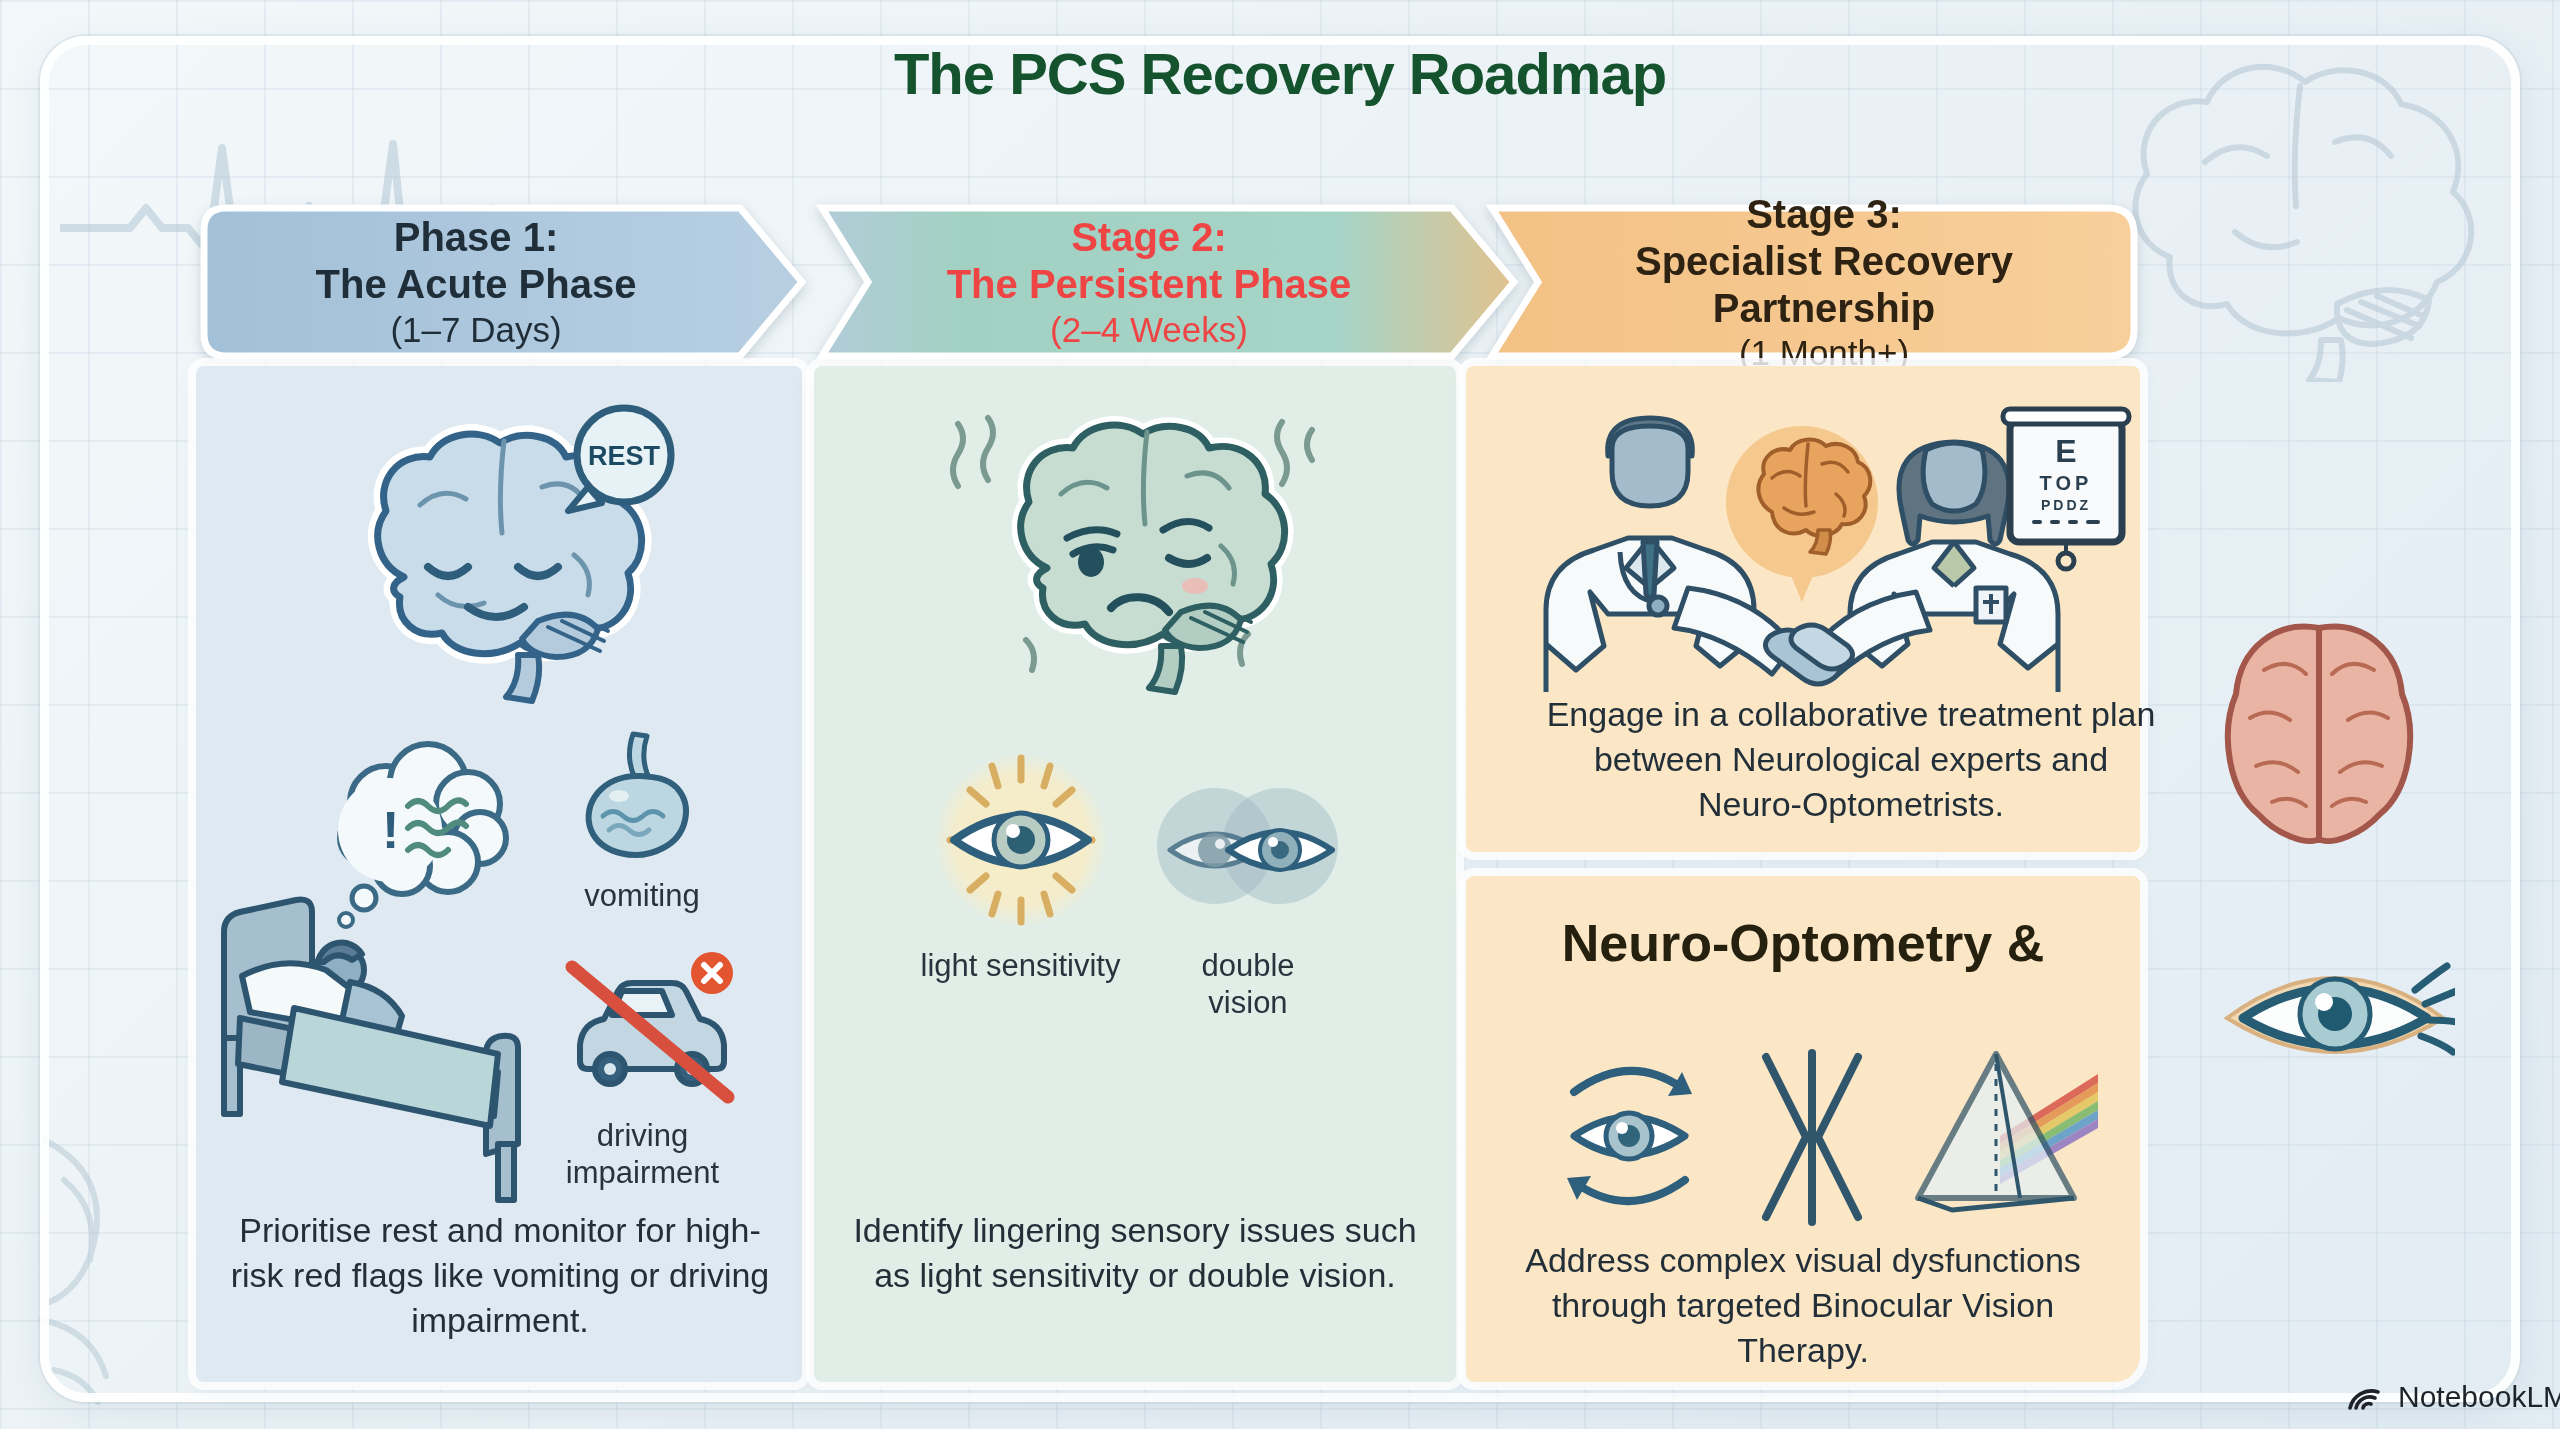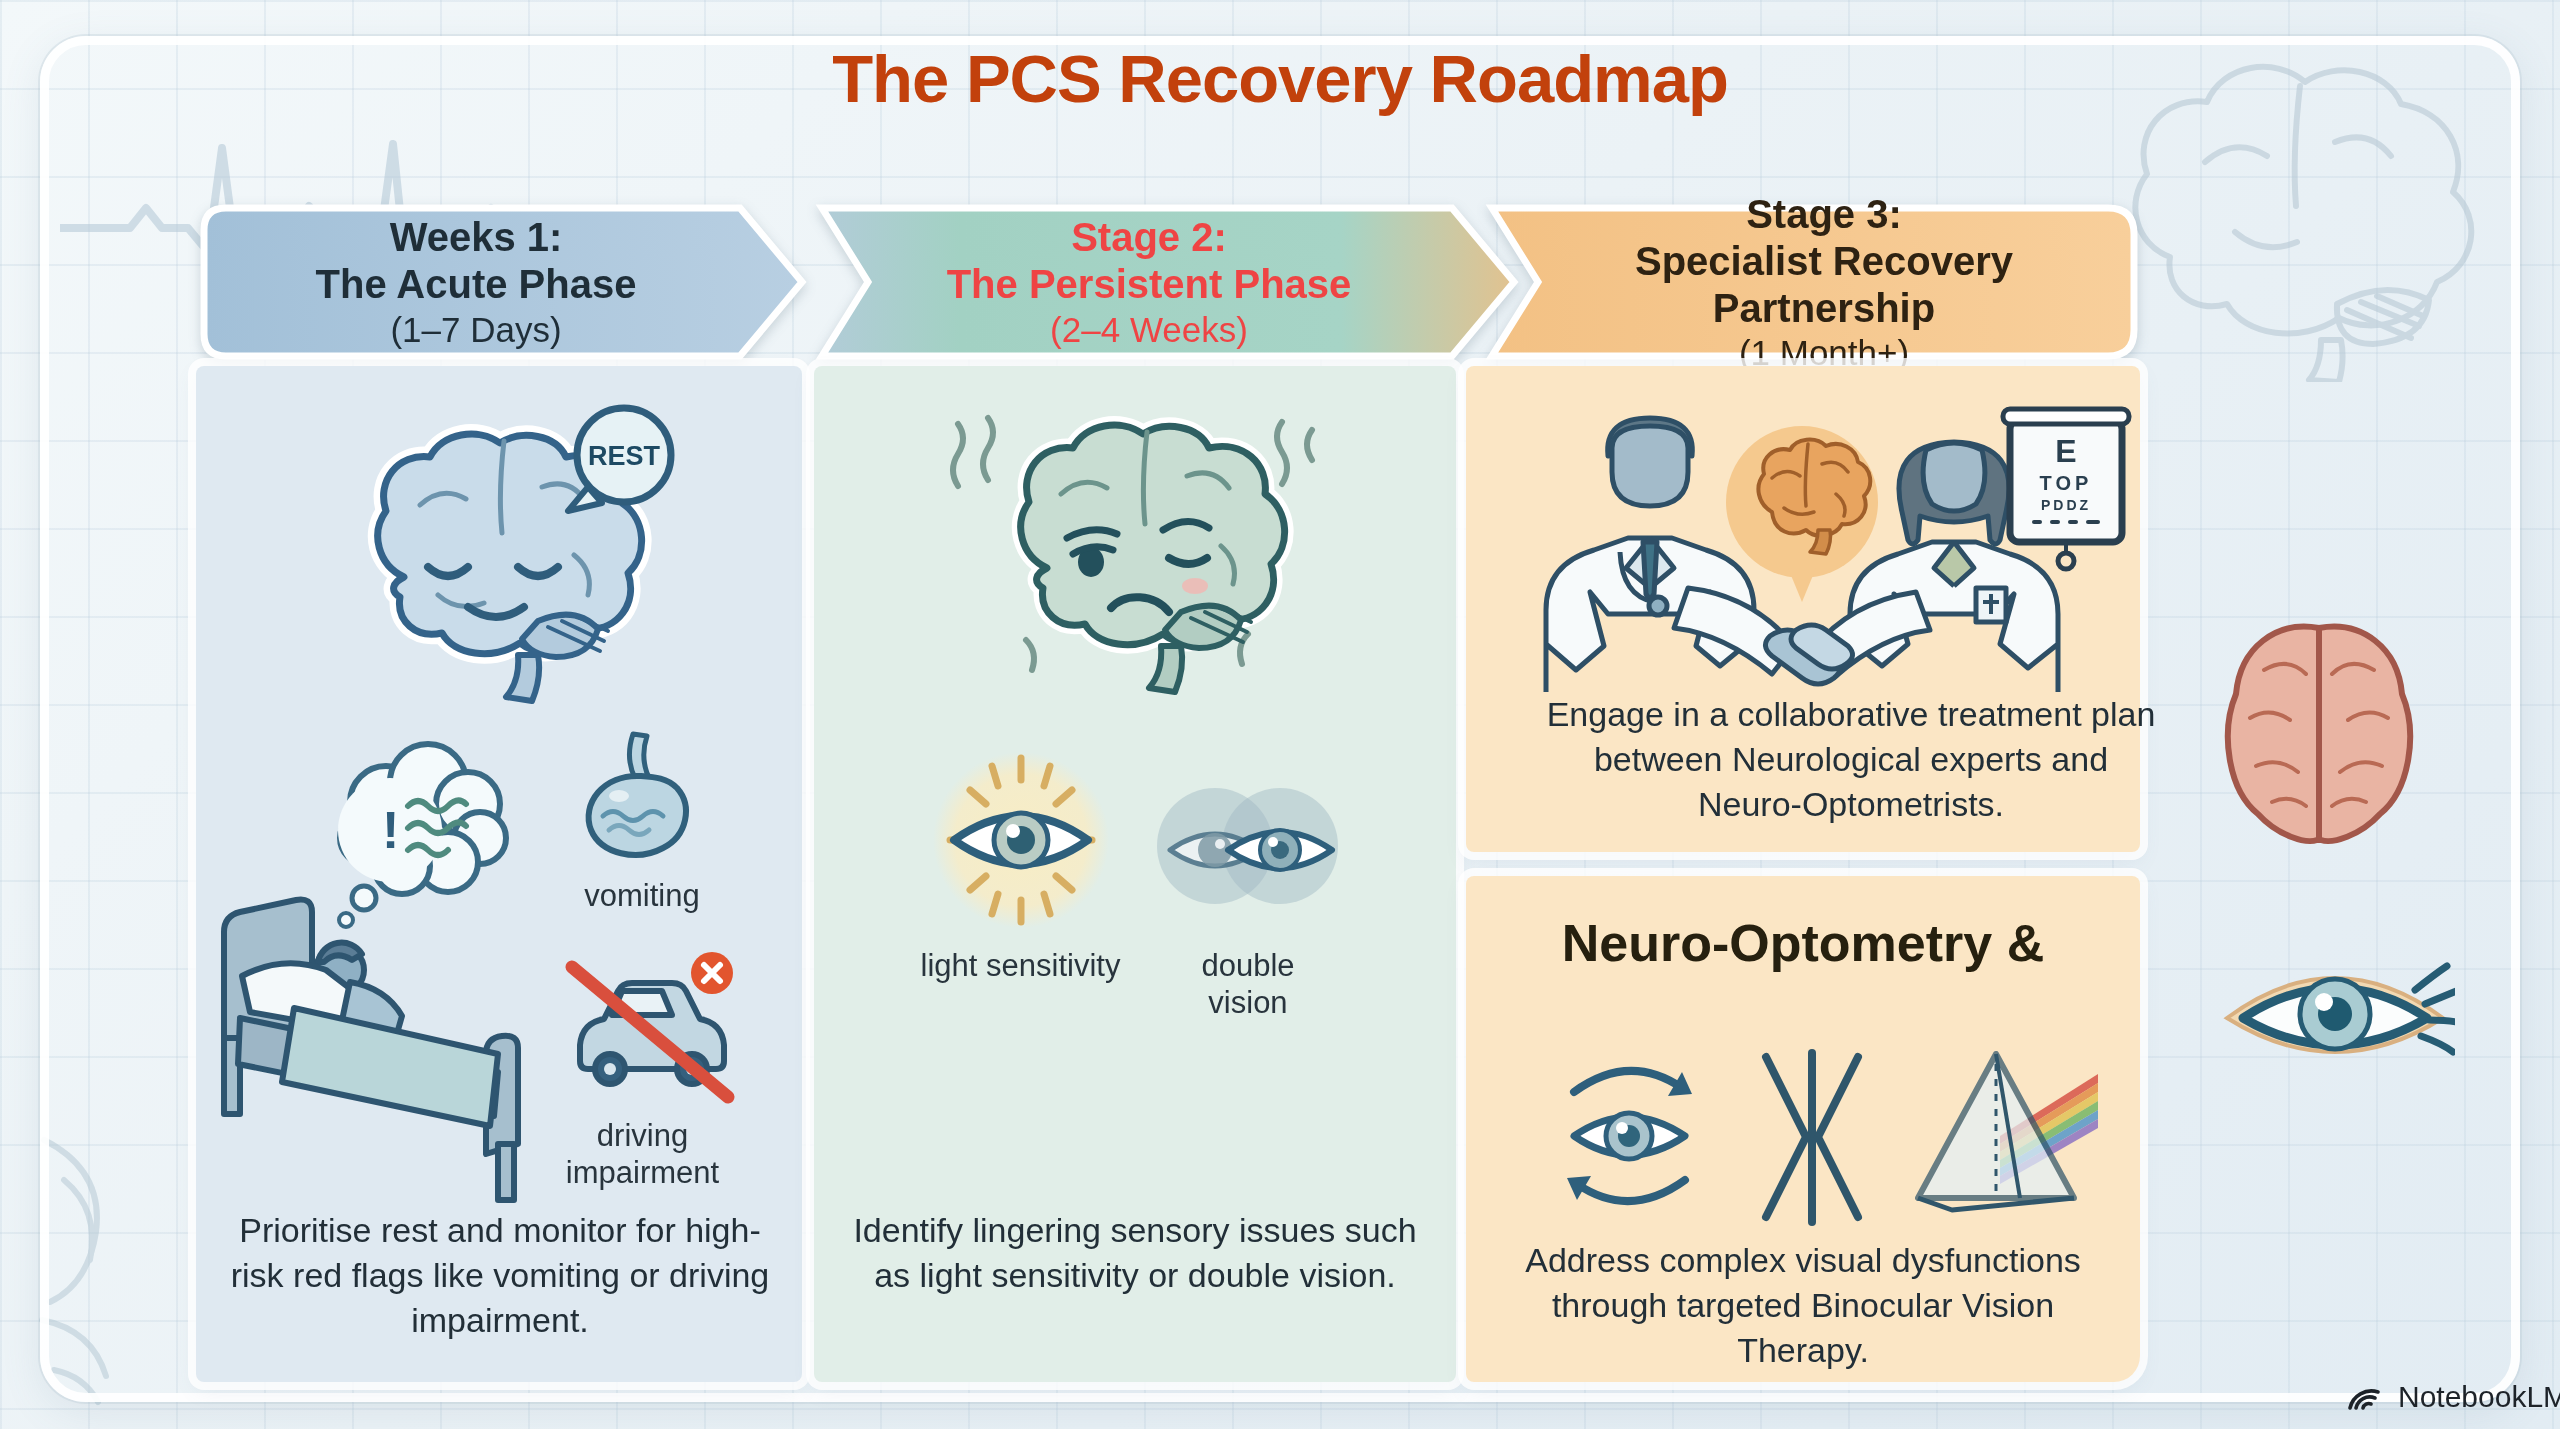--- a/index.html
+++ b/index.html
@@ -13,21 +13,21 @@
   }
   .abs{position:absolute;}
   .frame{
     left:40px;top:36px;width:2462px;height:1348px;
     border:9px solid rgba(255,255,255,.92);border-radius:46px;
     box-shadow:0 0 0 2px rgba(170,190,205,.25), 0 10px 40px rgba(90,120,145,.12);
     pointer-events:none;
   }
   .title{
     left:0;top:40px;width:2560px;text-align:center;
-    font-size:67px;font-weight:700;letter-spacing:-1px;color:#c2410c;
+    font-size:58px;font-weight:700;letter-spacing:-1px;color:#14532d;
   }
   .banner-text{display:flex;flex-direction:column;justify-content:center;align-items:center;
     height:156px;text-align:center;line-height:1.18;}
   .banner-text .l1,.banner-text .l2{font-size:40px;font-weight:700;}
   .banner-text .l3{font-size:35px;font-weight:400;}
   .panel{border-radius:8px;box-shadow:0 0 0 8px rgba(255,255,255,.8), 0 8px 22px rgba(90,120,145,.10);}
   .p1{background:#dfe9f1;} .p2{background:#e1eee8;} .p3{background:#fbe6c5;}
   .desc{font-size:34px;line-height:1.32;font-weight:500;color:#222f38;text-align:center;}
   .sym-label{font-size:31px;line-height:1.18;font-weight:500;color:#28343d;text-align:center;}
   .card-head{font-size:52px;line-height:1.2;font-weight:700;color:#26200f;text-align:center;}
@@ -71,21 +71,21 @@
 <svg class="abs" style="left:196px;top:204px;filter:drop-shadow(0 4px 6px rgba(40,70,90,.2));" width="612" height="156" viewBox="0 0 612 156">
   <defs>
       <linearGradient id="gb1" x1="0" y1="0" x2="1" y2="0">
     <stop offset="0" stop-color="#a2c0d8"></stop>
         <stop offset="1" stop-color="#b8cfe2"></stop>
   </linearGradient>
     </defs>
   <path d="M30,4 H544 L606,78 L544,152 H30 Q8,152 8,130 V26 Q8,4 30,4 Z" fill="url(#gb1)" stroke="#ffffff" stroke-width="7"></path>
 </svg>
 <div class="abs banner-text" style="left:196px;top:204px;width:560px;color:#1f2e38;">
-  <div class="l1">Weeks 1:</div>
+  <div class="l1">Phase 1:</div>
   <div class="l2">The Acute Phase</div>
   <div class="l3">(1–7 Days)</div>
 </div>
 
 <svg class="abs" style="left:814px;top:204px;filter:drop-shadow(0 4px 6px rgba(40,70,90,.2));" width="706" height="156" viewBox="0 0 706 156">
   <defs>
       <linearGradient id="gb2" x1="0" y1="0" x2="1" y2="0">
     <stop offset="0" stop-color="#b2ccd8"></stop>
         <stop offset="0.2" stop-color="#a2d1c3"></stop>
     <stop offset="0.75" stop-color="#a6d4c6"></stop>

